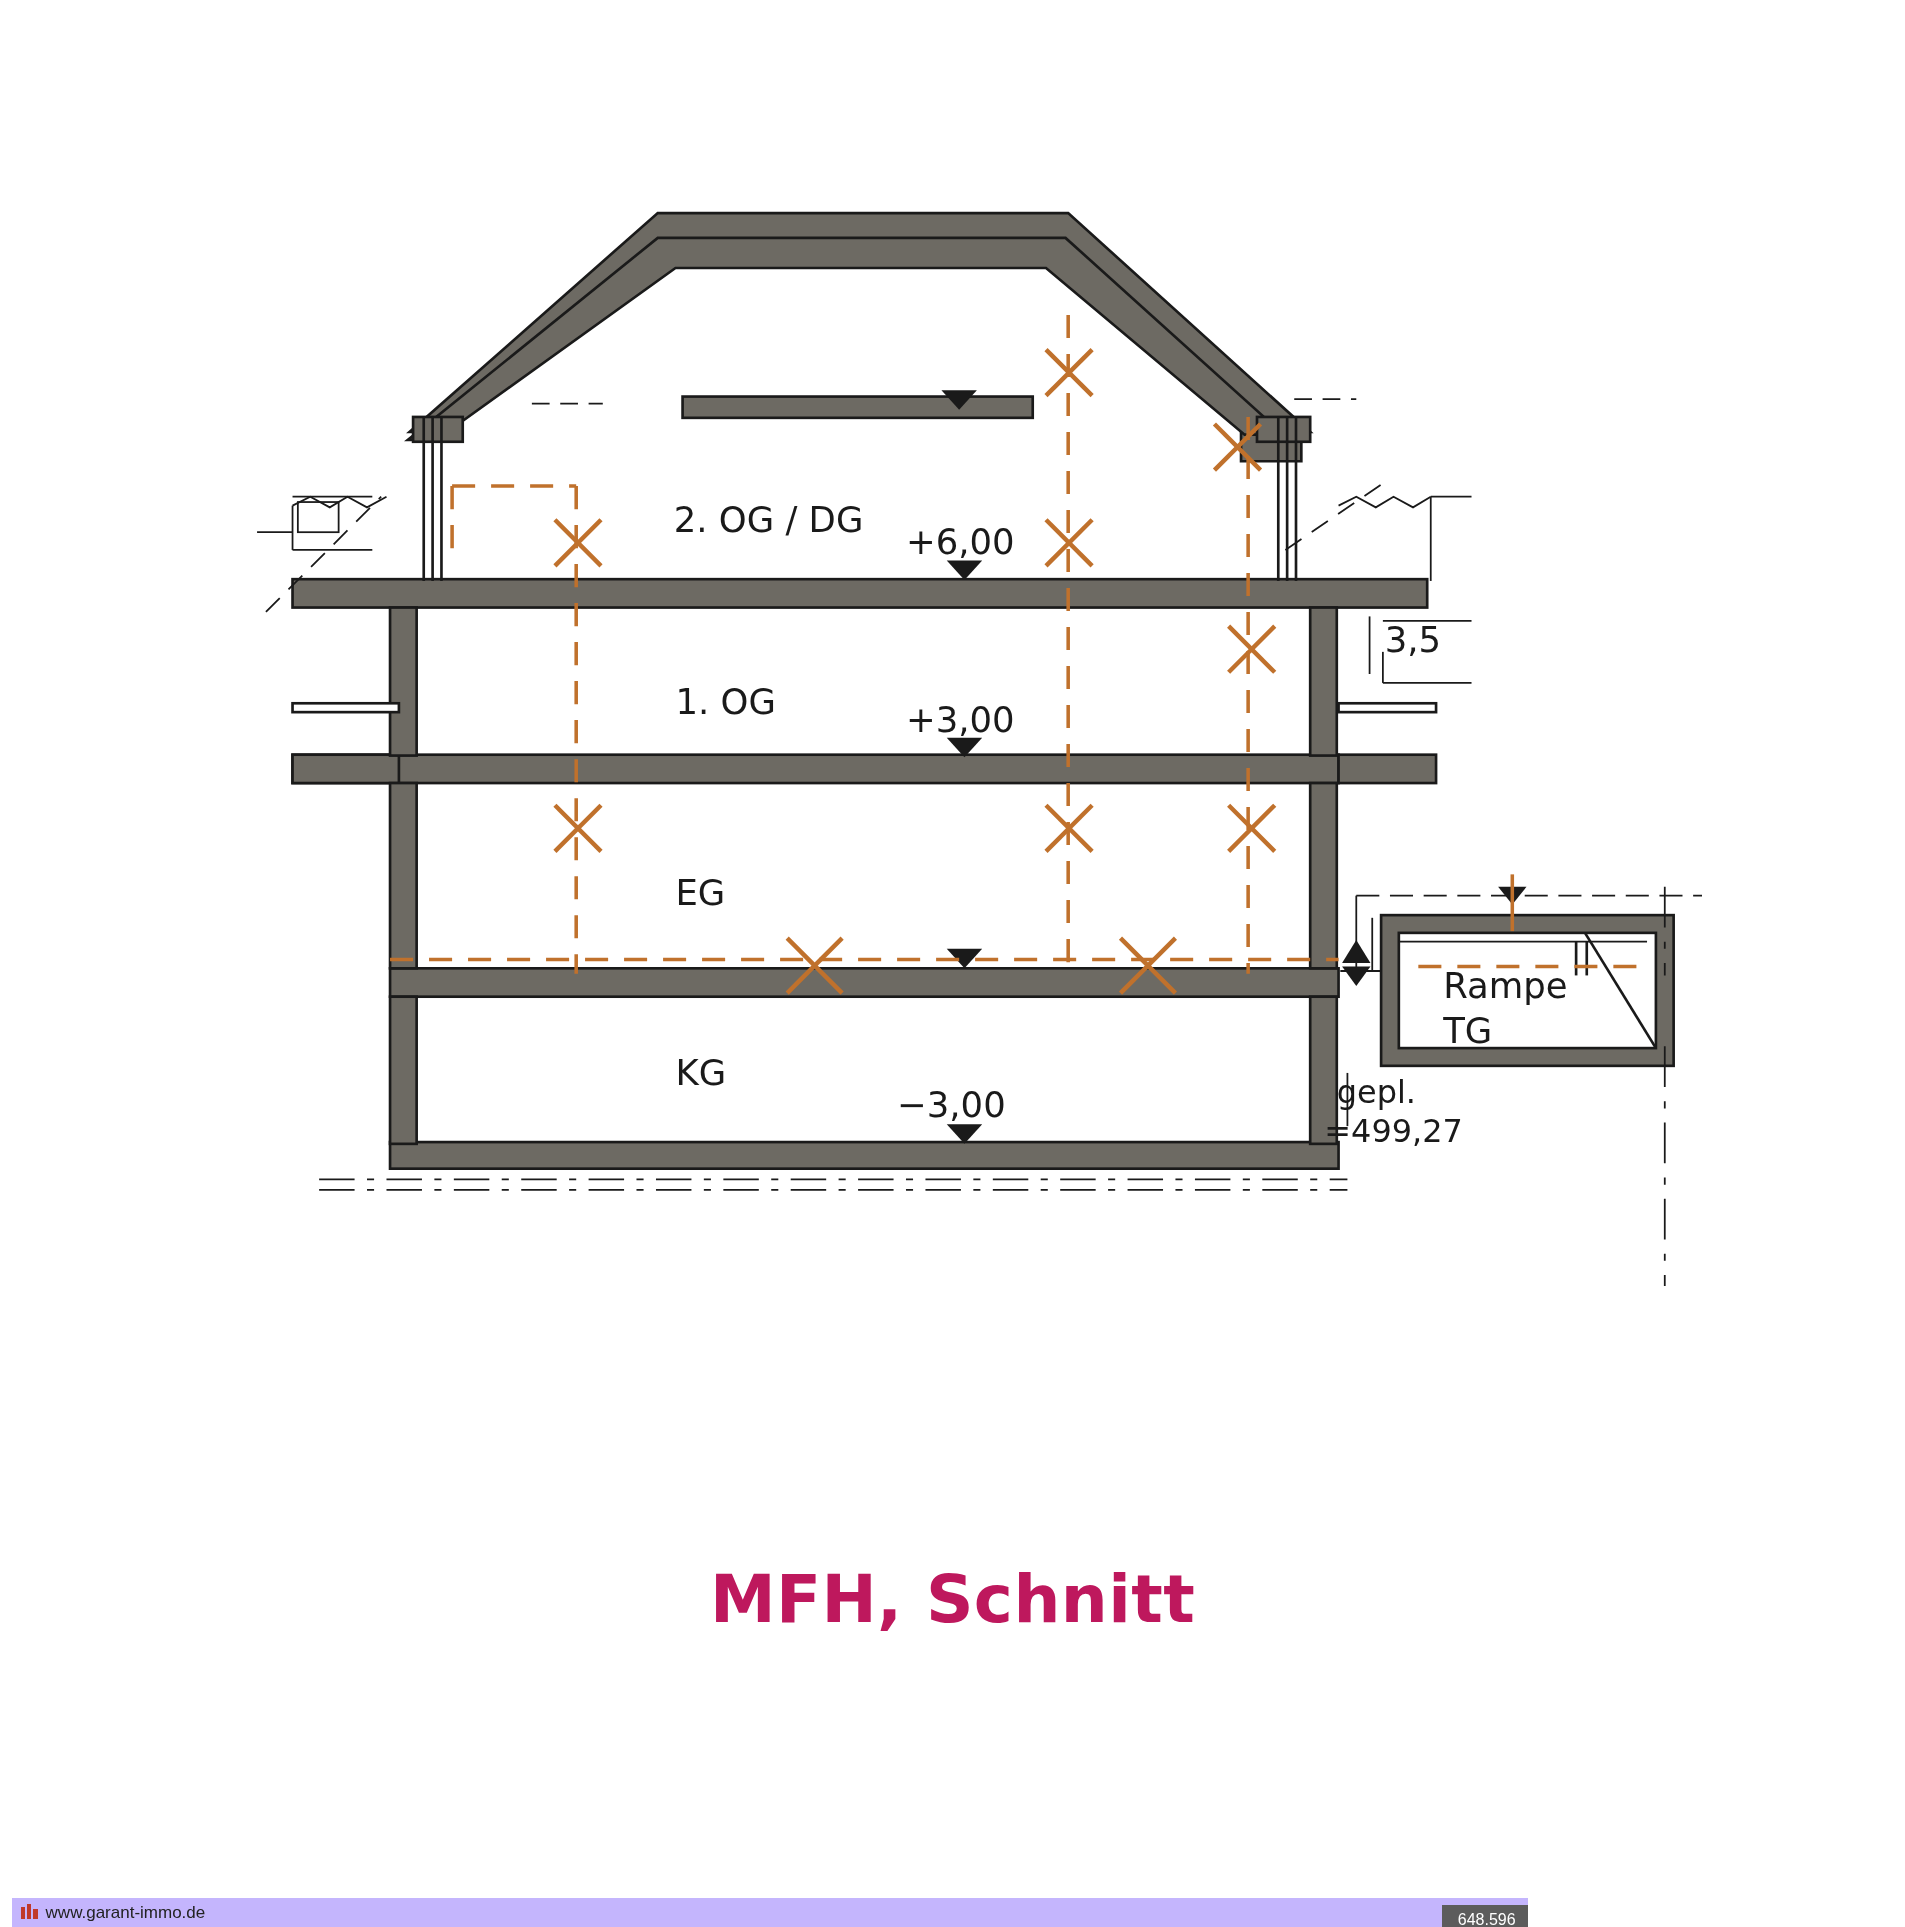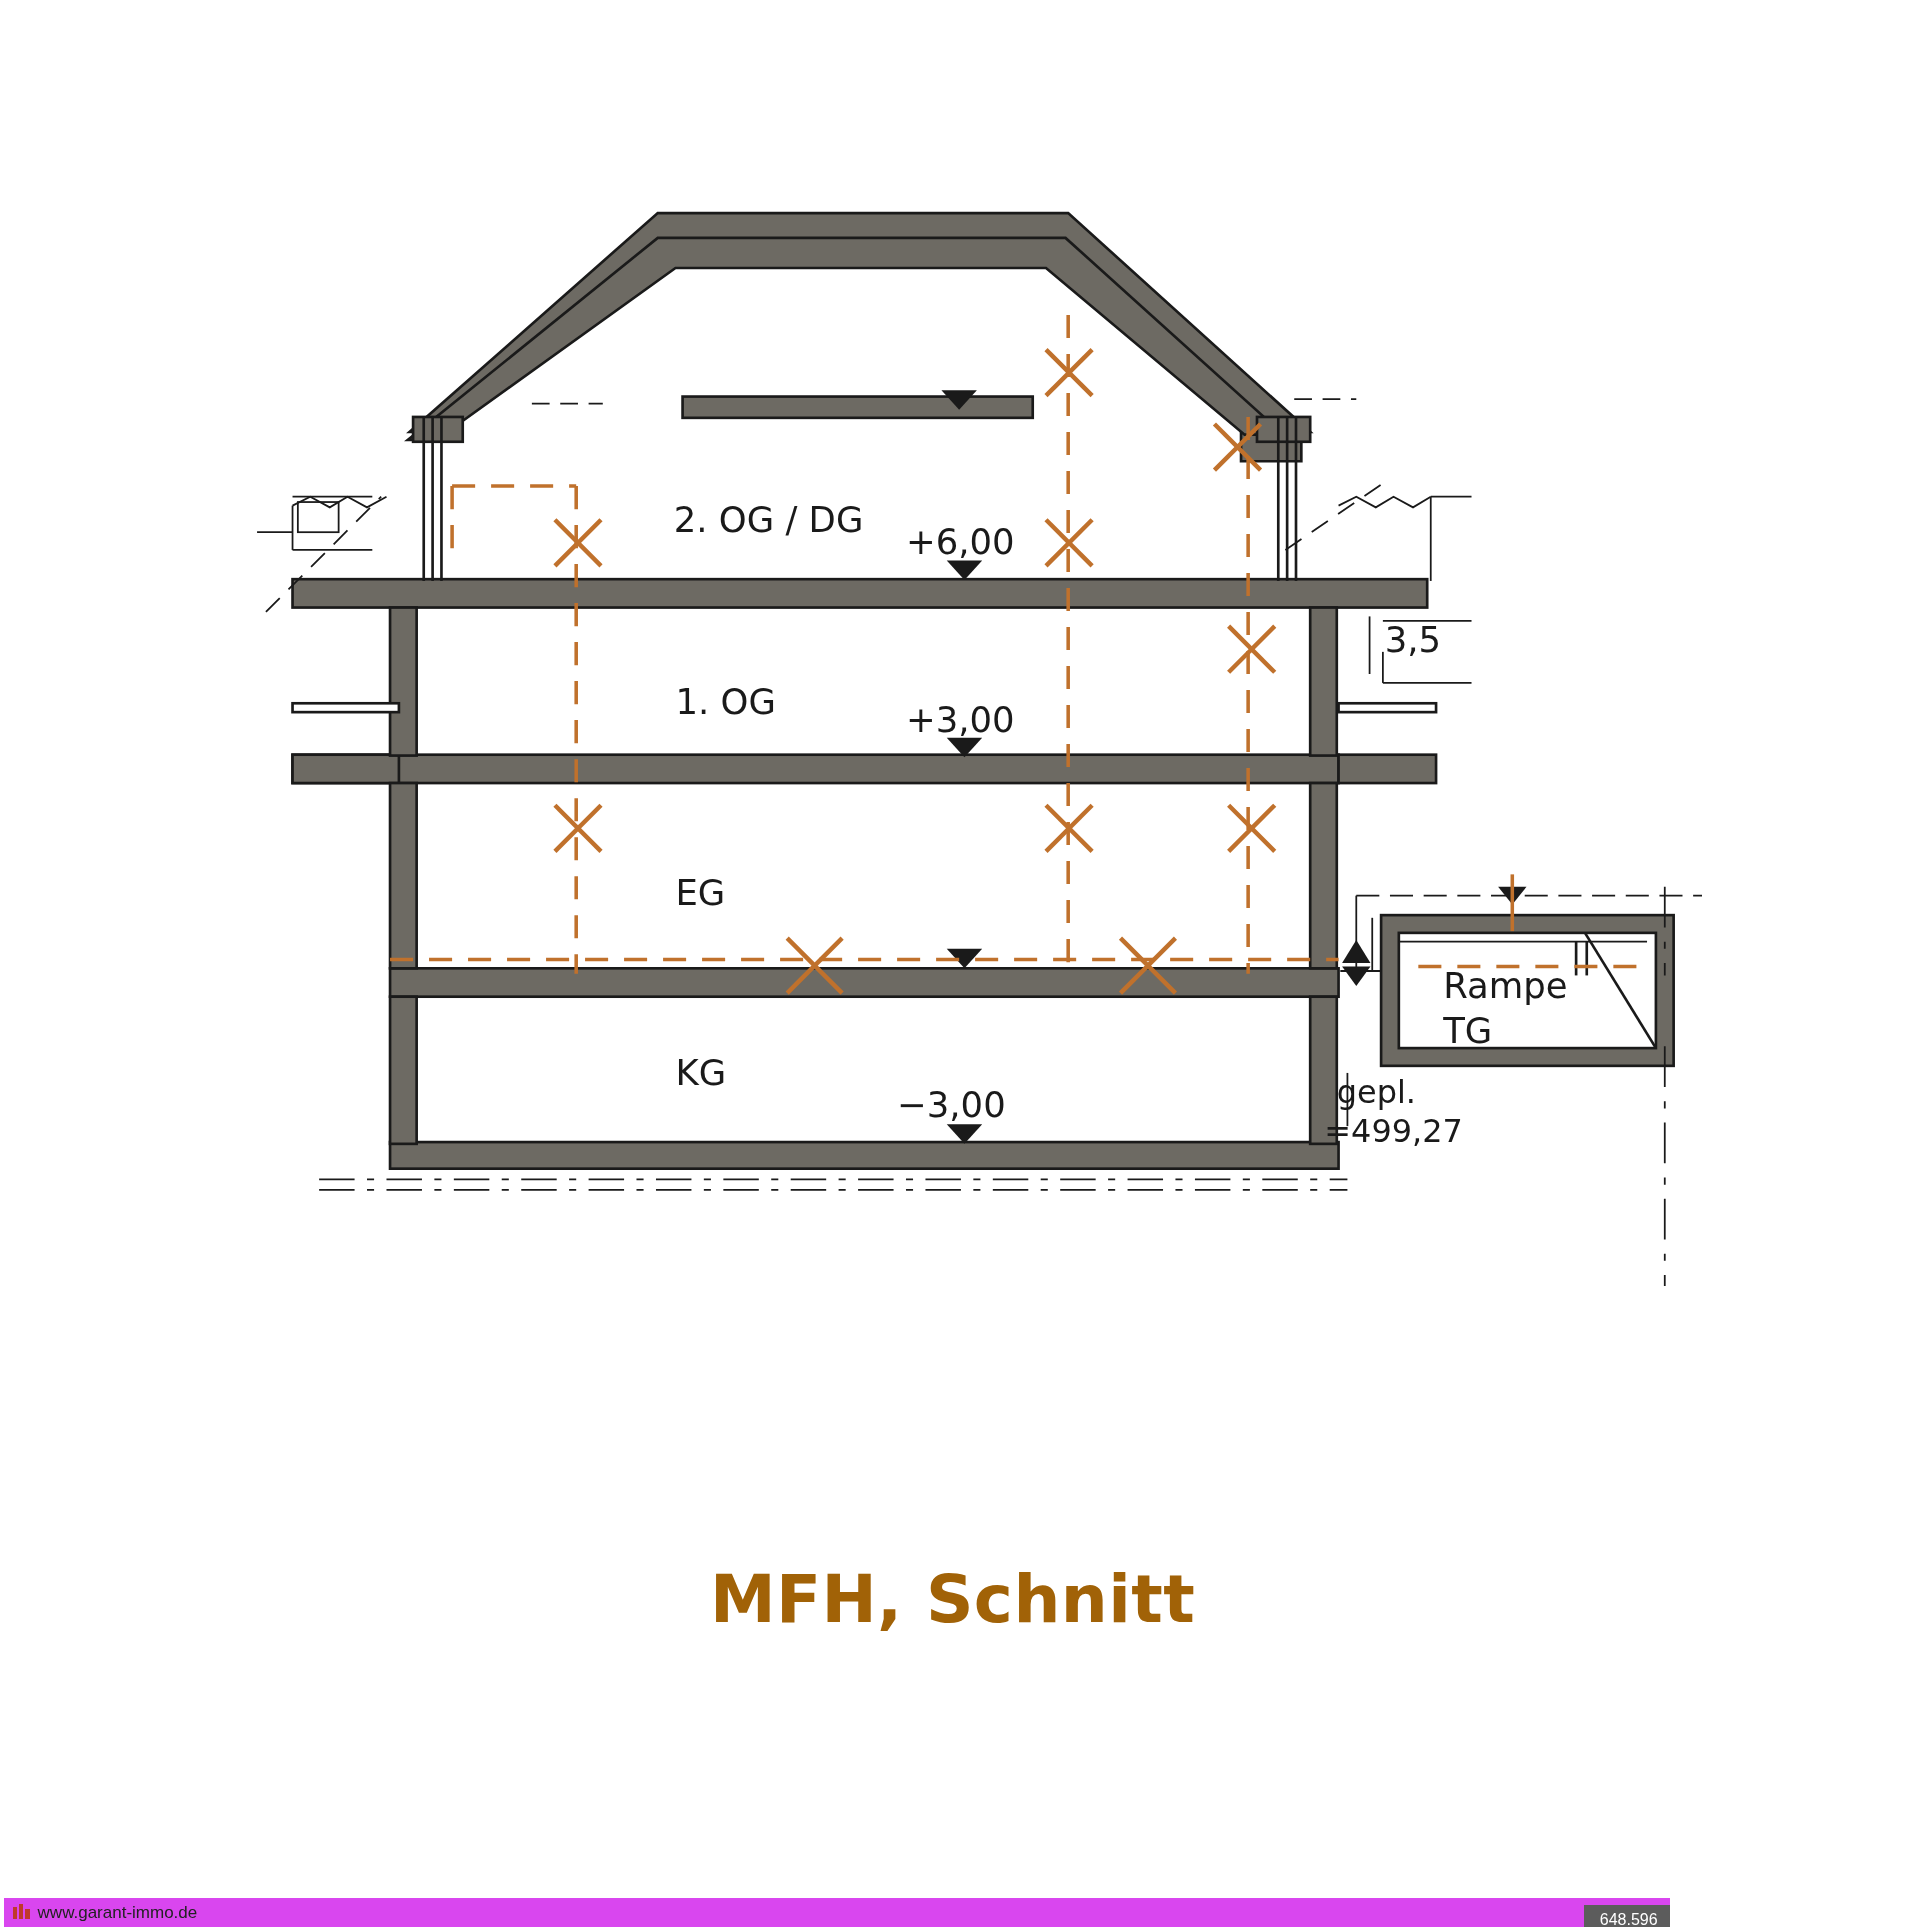--- a/index.html
+++ b/index.html
@@ -39,32 +39,32 @@
 
   
   #caption {
     position: absolute;
     left: 0;
     top: 1561px;
     width: 1905px;
     text-align: center;
     font-size: 66px;
     font-weight: 700;
-    color: #a16207;
+    color: #be185d;
     letter-spacing: 0.4px;
   }
 
   
   #footer {
     position: absolute;
-    left: 4px;
+    left: 12px;
     bottom: 0;
-    width: 1666px;
+    width: 1516px;
     height: 30px;
-    background: #d946ef;
+    background: #c4b5fd;
   }
   #footer-left {
     position: absolute;
     left: 0; top: 0;
     height: 30px;
     display: flex;
     align-items: center;
     padding-left: 8.9px;
     gap: 7px;
   }

